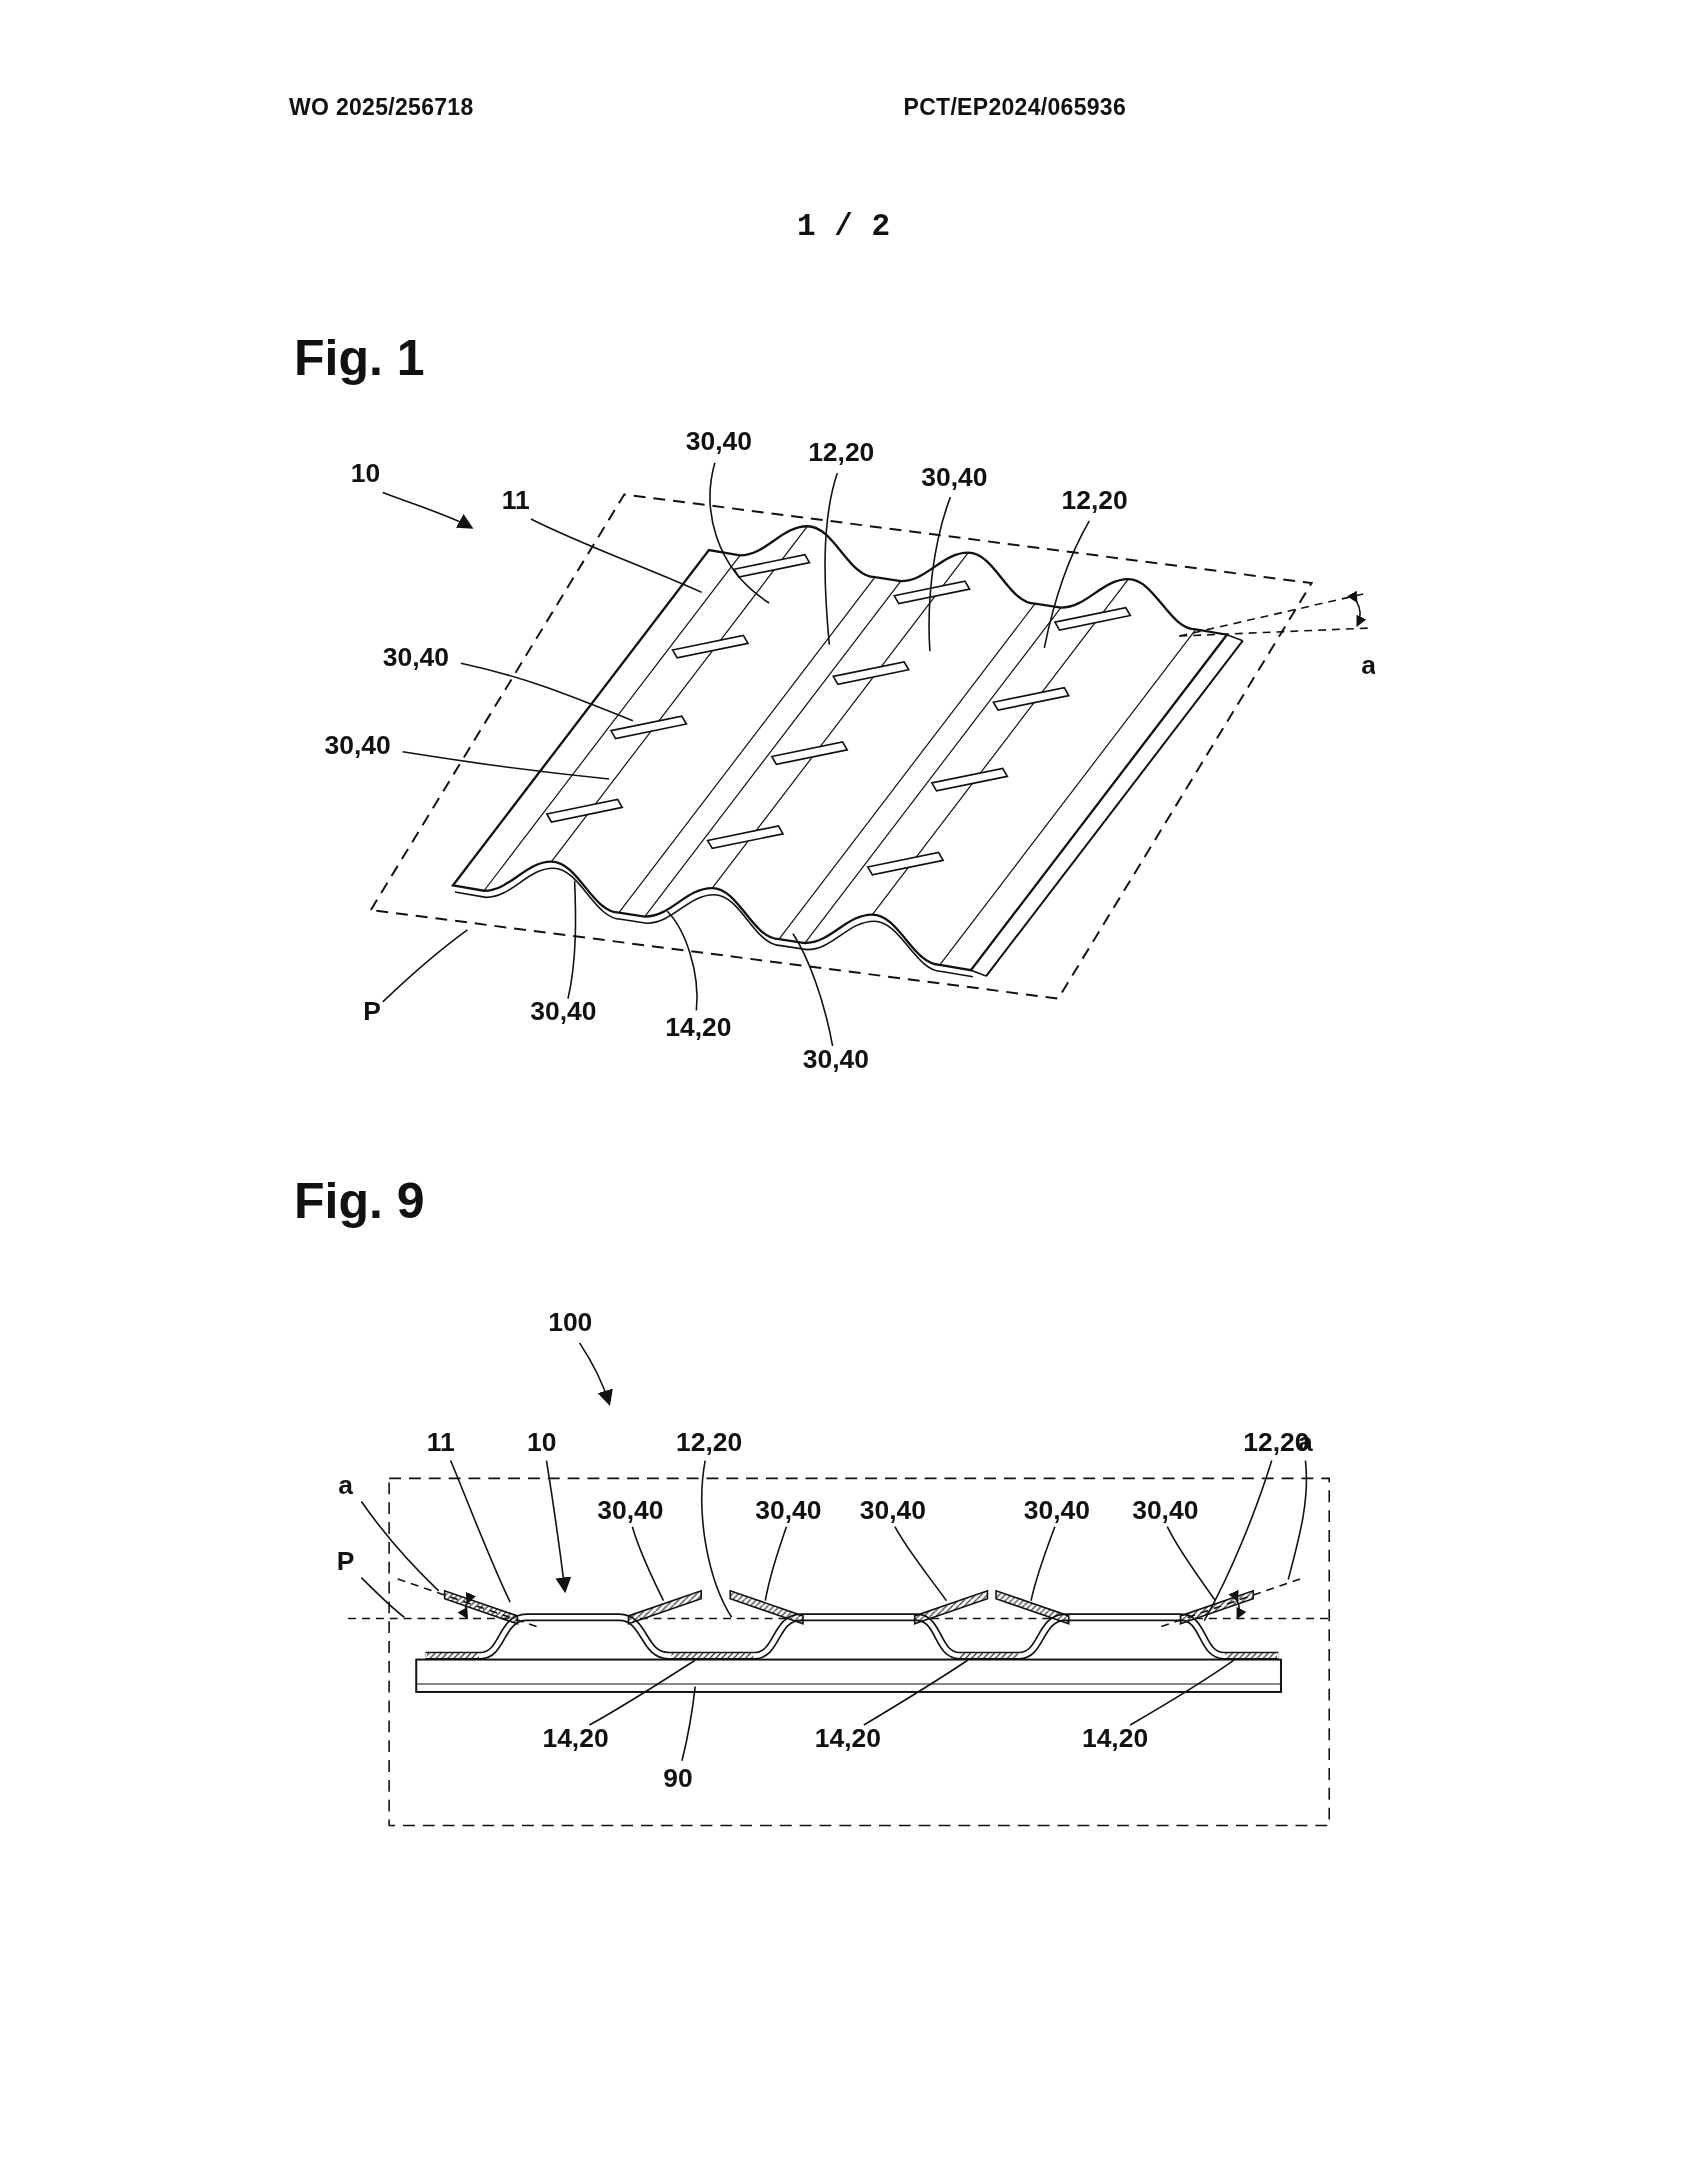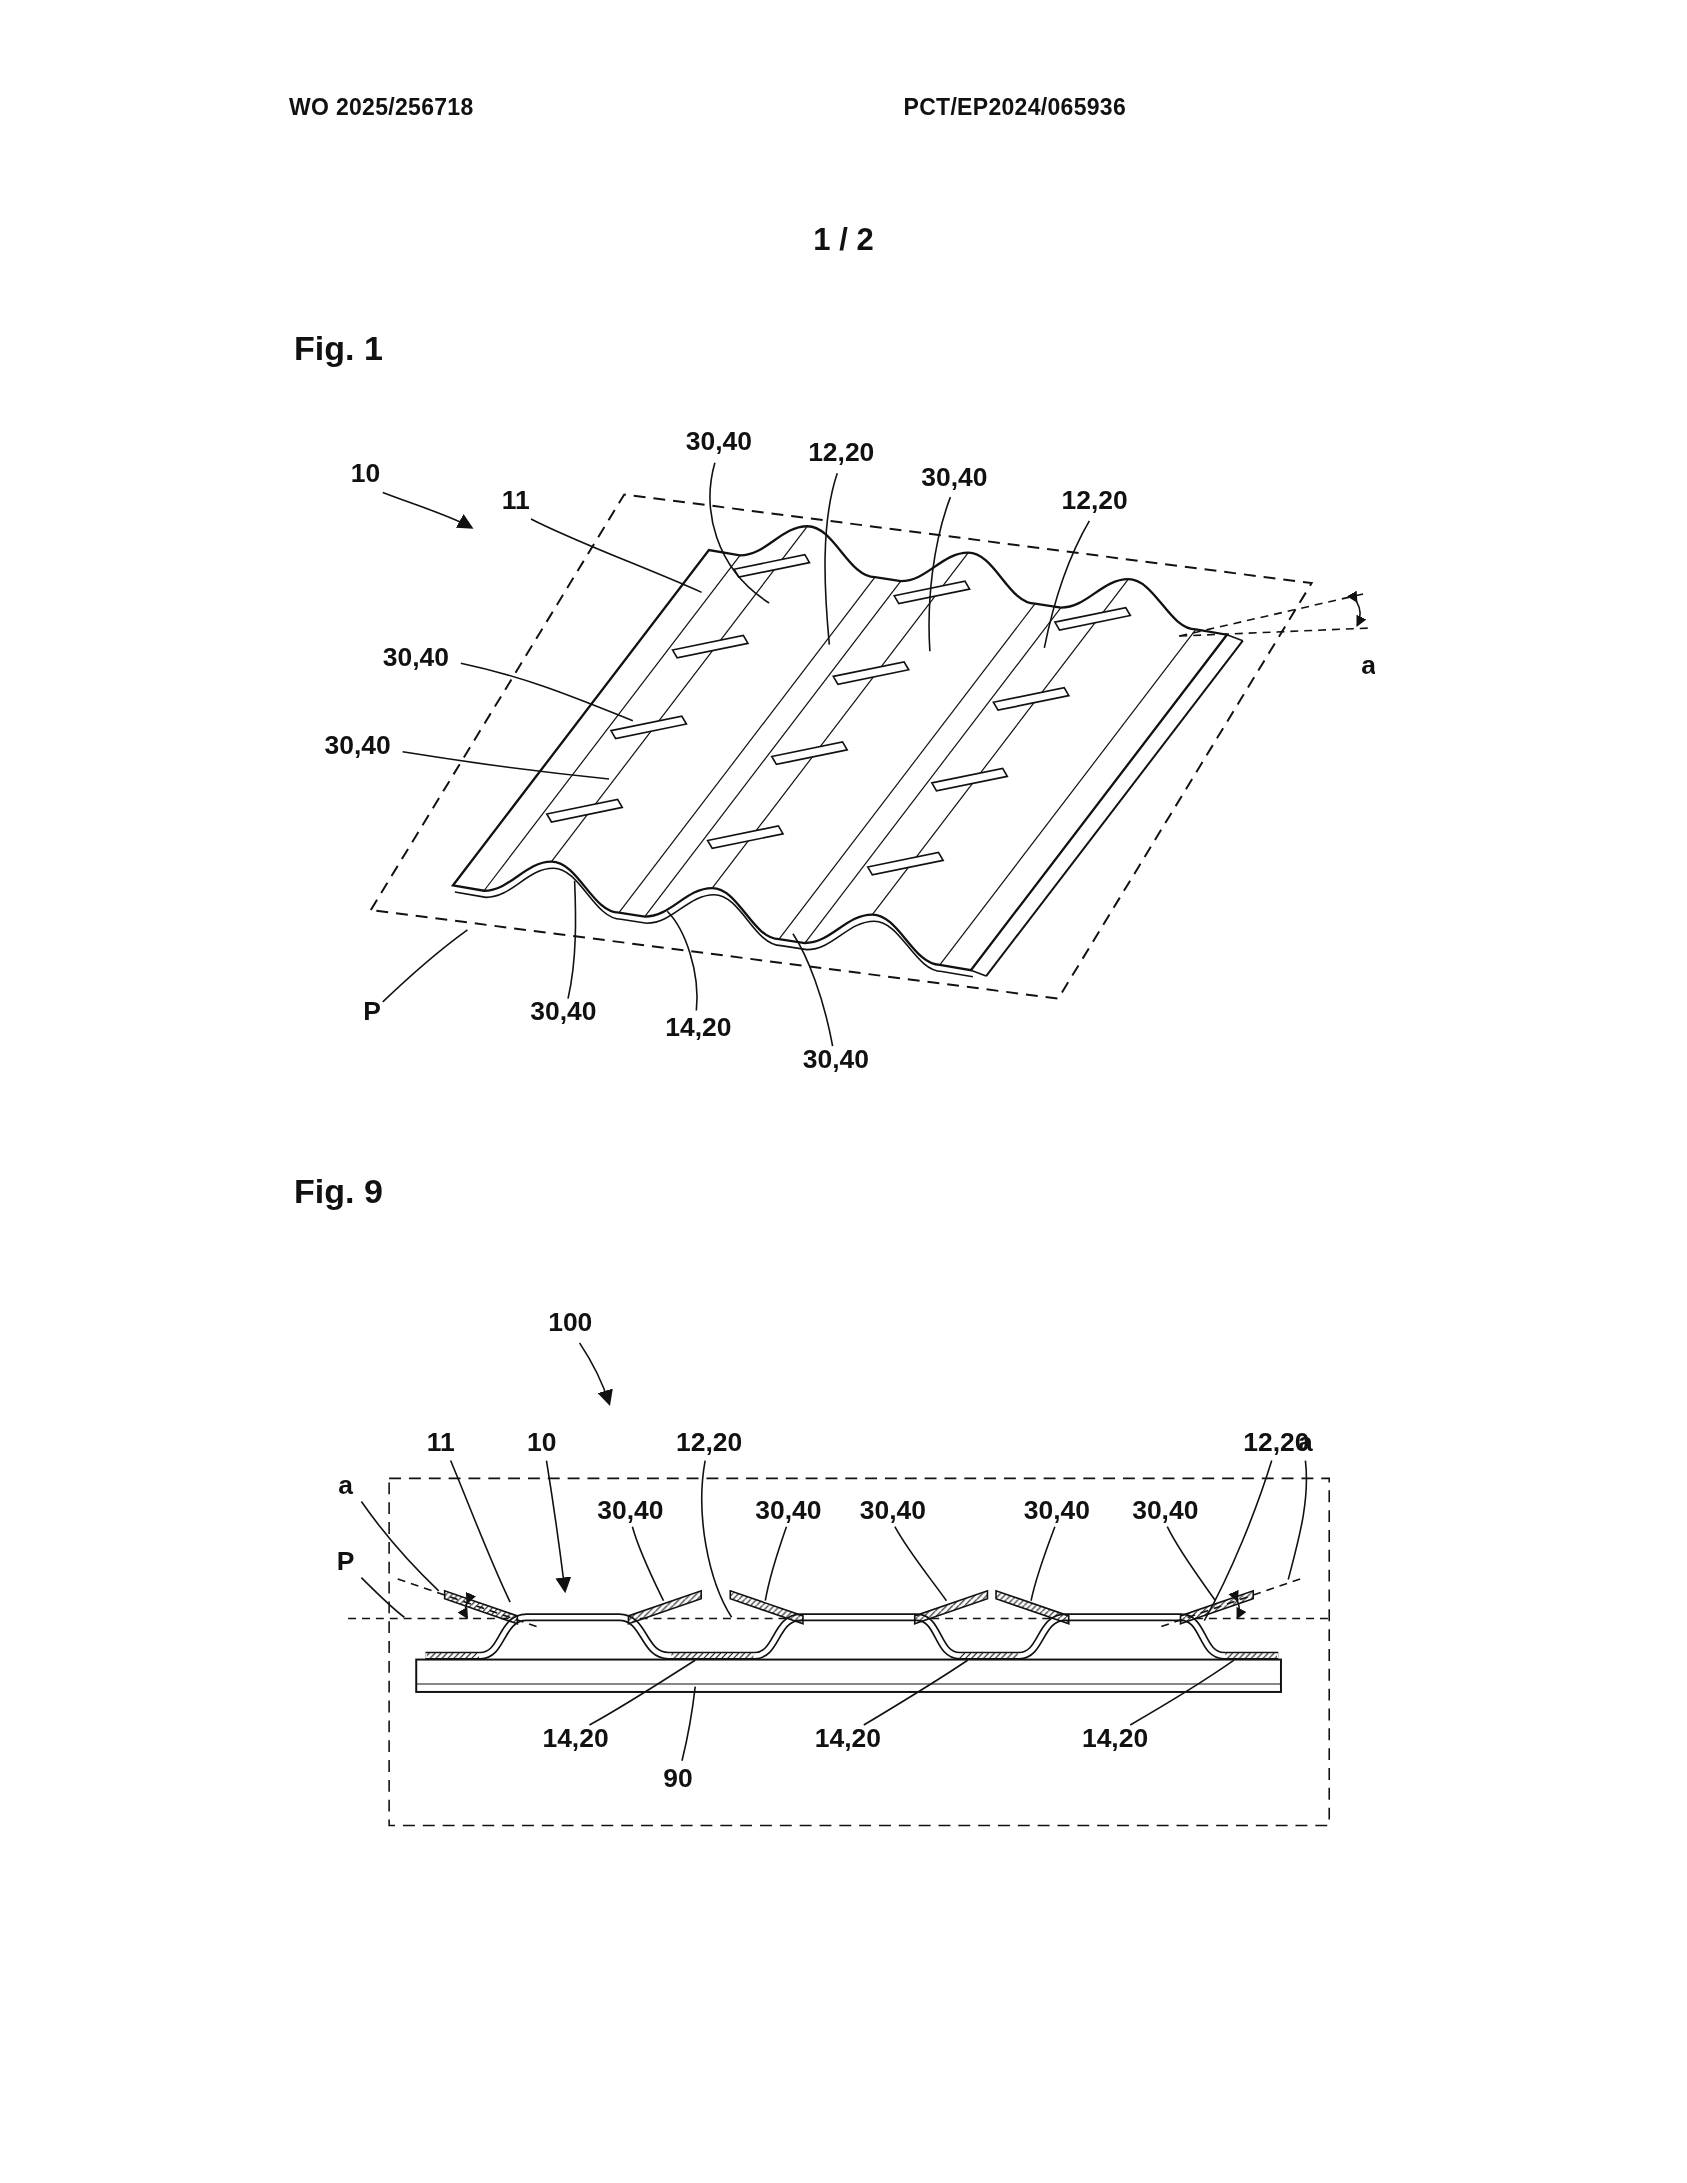--- a/index.html
+++ b/index.html
@@ -1,23 +1,23 @@
 <!DOCTYPE html>
 <html style="font-size:10.6px"><head>
 <meta charset="utf-8">
 <style>
   html,body{margin:0;padding:0;background:#ffffff;}
   .page{position:relative;width:1375px;height:2183px;background:#fff;
         font-family:"Liberation Sans",sans-serif;color:#111;overflow:hidden;}
   .hdr{position:absolute;top:94px;font-size:23px;font-weight:bold;letter-spacing:0.3px;}
   .hdr-left{left:289px;}
   .hdr-right{right:249px;}
-  .page-num{position:absolute;top:222px;left:0;width:1687px;text-align:center;
-            font-size:31px;font-weight:bold;}
-  .fig-title{position:absolute;font-size:34px;font-weight:bold;}
+  .page-num{position:absolute;top:209px;left:0;width:1687px;text-align:center;
+            font-size:31px;font-weight:bold;font-family:Liberation Mono, monospace;}
+  .fig-title{position:absolute;font-size:50px;font-weight:bold;}
   #fig1-title{left:294px;top:329px;}
   #fig2-title{left:294px;top:1172px;}
   svg.fig{position:absolute;overflow:visible;}
   #fig1-svg{left:265px;top:370px;}
   #fig2-svg{left:298px;top:1290px;}
   .ln{fill:none;stroke:#111;stroke-width:3;}
   .thin{fill:none;stroke:#111;stroke-width:1.8;}
   .mid{fill:none;stroke:#111;stroke-width:2.4;}
   .dash{stroke-dasharray:18 12;}
   .dash2{stroke-dasharray:12 9;}

